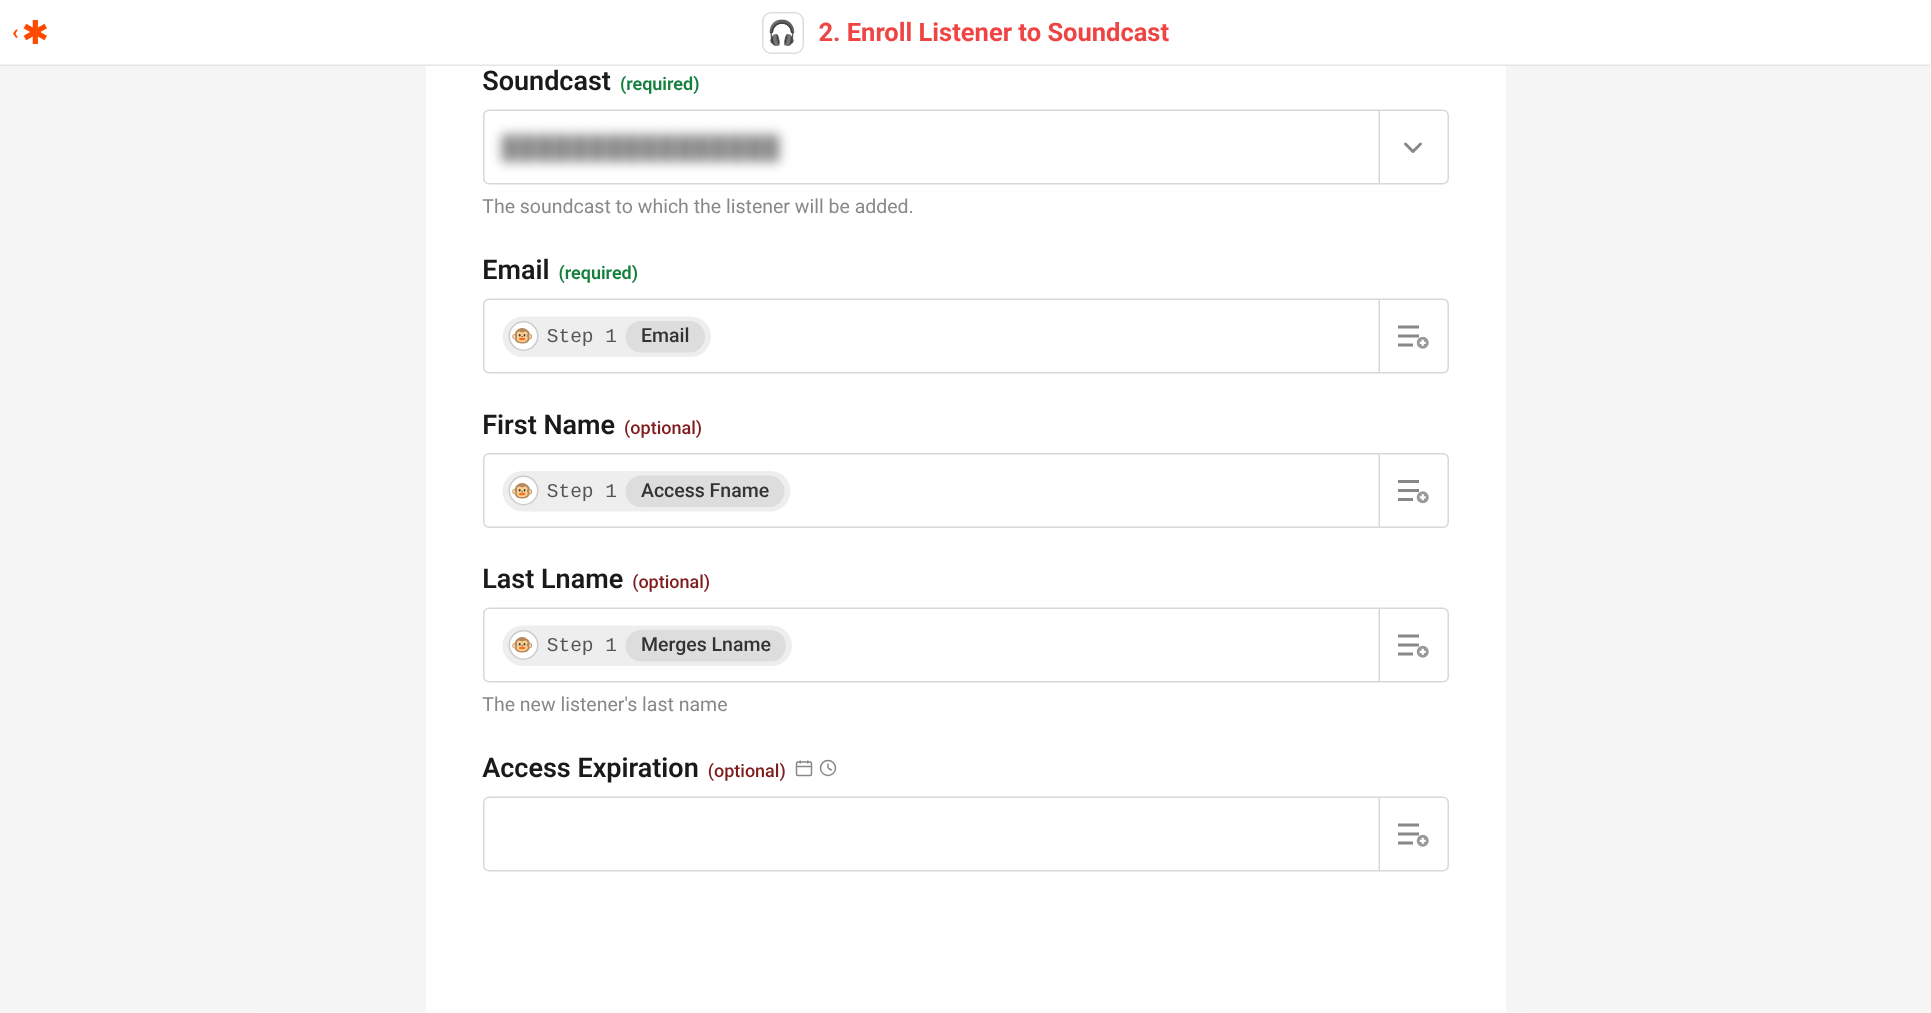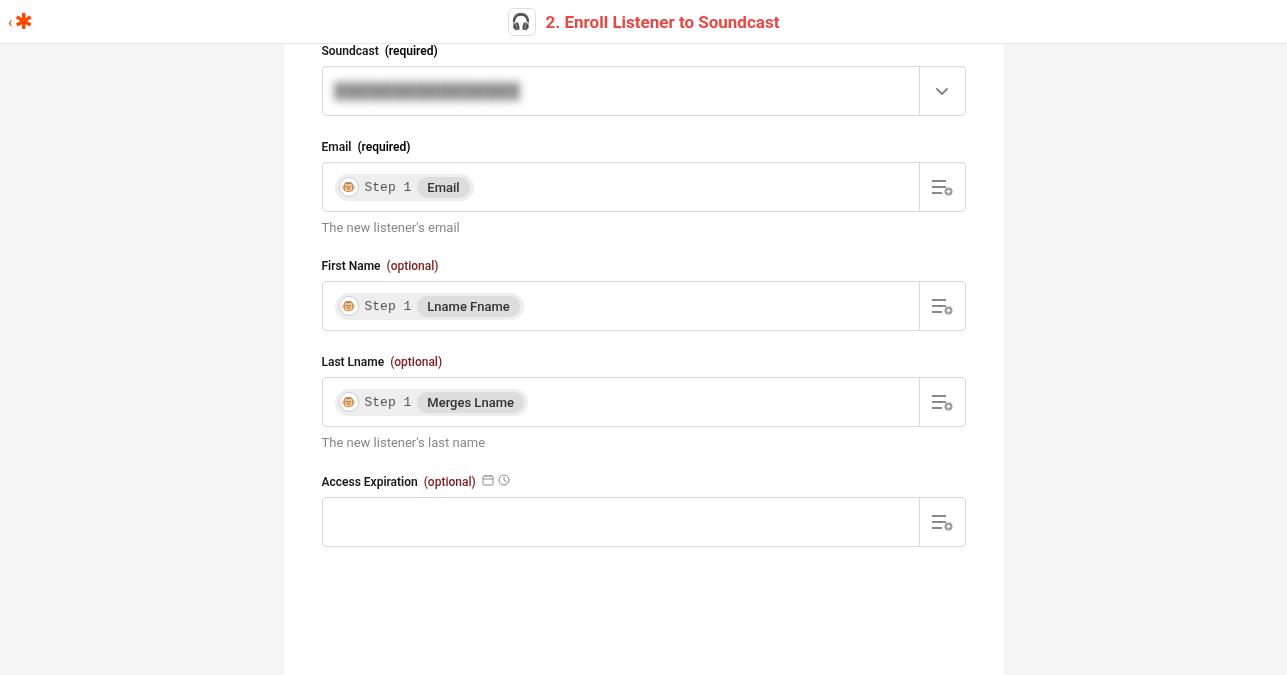--- a/index.html
+++ b/index.html
@@ -74,28 +74,28 @@
     .field {
       margin-bottom: 24px;
     }
     .field-label-row {
       display: flex;
       align-items: baseline;
       gap: 6px;
       margin-bottom: 8px;
     }
     .field-label {
-      font-size: 12px;
+      font-size: 18px;
       font-weight: 600;
       color: #1a1a1a;
     }
     .field-req {
       font-size: 12px;
       font-weight: 600;
-      color: #000000;
+      color: #15803d;
     }
     .field-opt {
       font-size: 12px;
       font-weight: 500;
       color: #7f1d1d;
     }
     .meta-icons {
       color: #888;
       font-size: 12px;
       display: inline-flex;
@@ -207,20 +207,21 @@
         <span class="blurred-text">████████████████</span>
       </div>
       <div class="input-addon">
         <span class="chevron-down-icon">
           <svg width="16" height="16" viewBox="0 0 16 16">
               <path d="M3 6 L8 11 L13 6" stroke="#888" stroke-width="2" fill="none" stroke-linecap="round" stroke-linejoin="round"></path>
             </svg>
         </span>
       </div>
     </div>
+    <div class="field-help">The soundcast to which the listener will be added.</div>
   </div>
 
   <div class="field">
     <div class="field-label-row">
       <span class="field-label">Email</span>
       <span class="field-req">(required)</span>
     </div>
     <div class="input-box">
       <div class="input-main">
         <span class="pill">
@@ -235,34 +236,33 @@
             <line x1="1" y1="3" x2="15" y2="3" stroke="#888" stroke-width="2"></line>
             <line x1="1" y1="9" x2="15" y2="9" stroke="#888" stroke-width="2"></line>
             <line x1="1" y1="15" x2="11" y2="15" stroke="#888" stroke-width="2"></line>
             <circle cx="17.5" cy="13.5" r="4" fill="#999"></circle>
             <line x1="17.5" y1="11.5" x2="17.5" y2="15.5" stroke="#fff" stroke-width="1.5"></line>
             <line x1="15.5" y1="13.5" x2="19.5" y2="13.5" stroke="#fff" stroke-width="1.5"></line>
           </svg>
         </span>
       </div>
     </div>
-    <div class="field-help">The new listener's email</div>
   </div>
 
   <div class="field">
     <div class="field-label-row">
       <span class="field-label">First Name</span>
       <span class="field-opt">(optional)</span>
     </div>
     <div class="input-box">
       <div class="input-main">
         <span class="pill">
           <span class="pill-icon">🐵</span>
           <span class="pill-step">Step 1</span>
-          <span class="pill-value">Lname Fname</span>
+          <span class="pill-value">Access Fname</span>
         </span>
       </div>
       <div class="input-addon">
         <span class="insert-icon">
           <svg width="22" height="18" viewBox="0 0 22 18">
             <line x1="1" y1="3" x2="15" y2="3" stroke="#888" stroke-width="2"></line>
             <line x1="1" y1="9" x2="15" y2="9" stroke="#888" stroke-width="2"></line>
             <line x1="1" y1="15" x2="11" y2="15" stroke="#888" stroke-width="2"></line>
             <circle cx="17.5" cy="13.5" r="4" fill="#999"></circle>
             <line x1="17.5" y1="11.5" x2="17.5" y2="15.5" stroke="#fff" stroke-width="1.5"></line>

